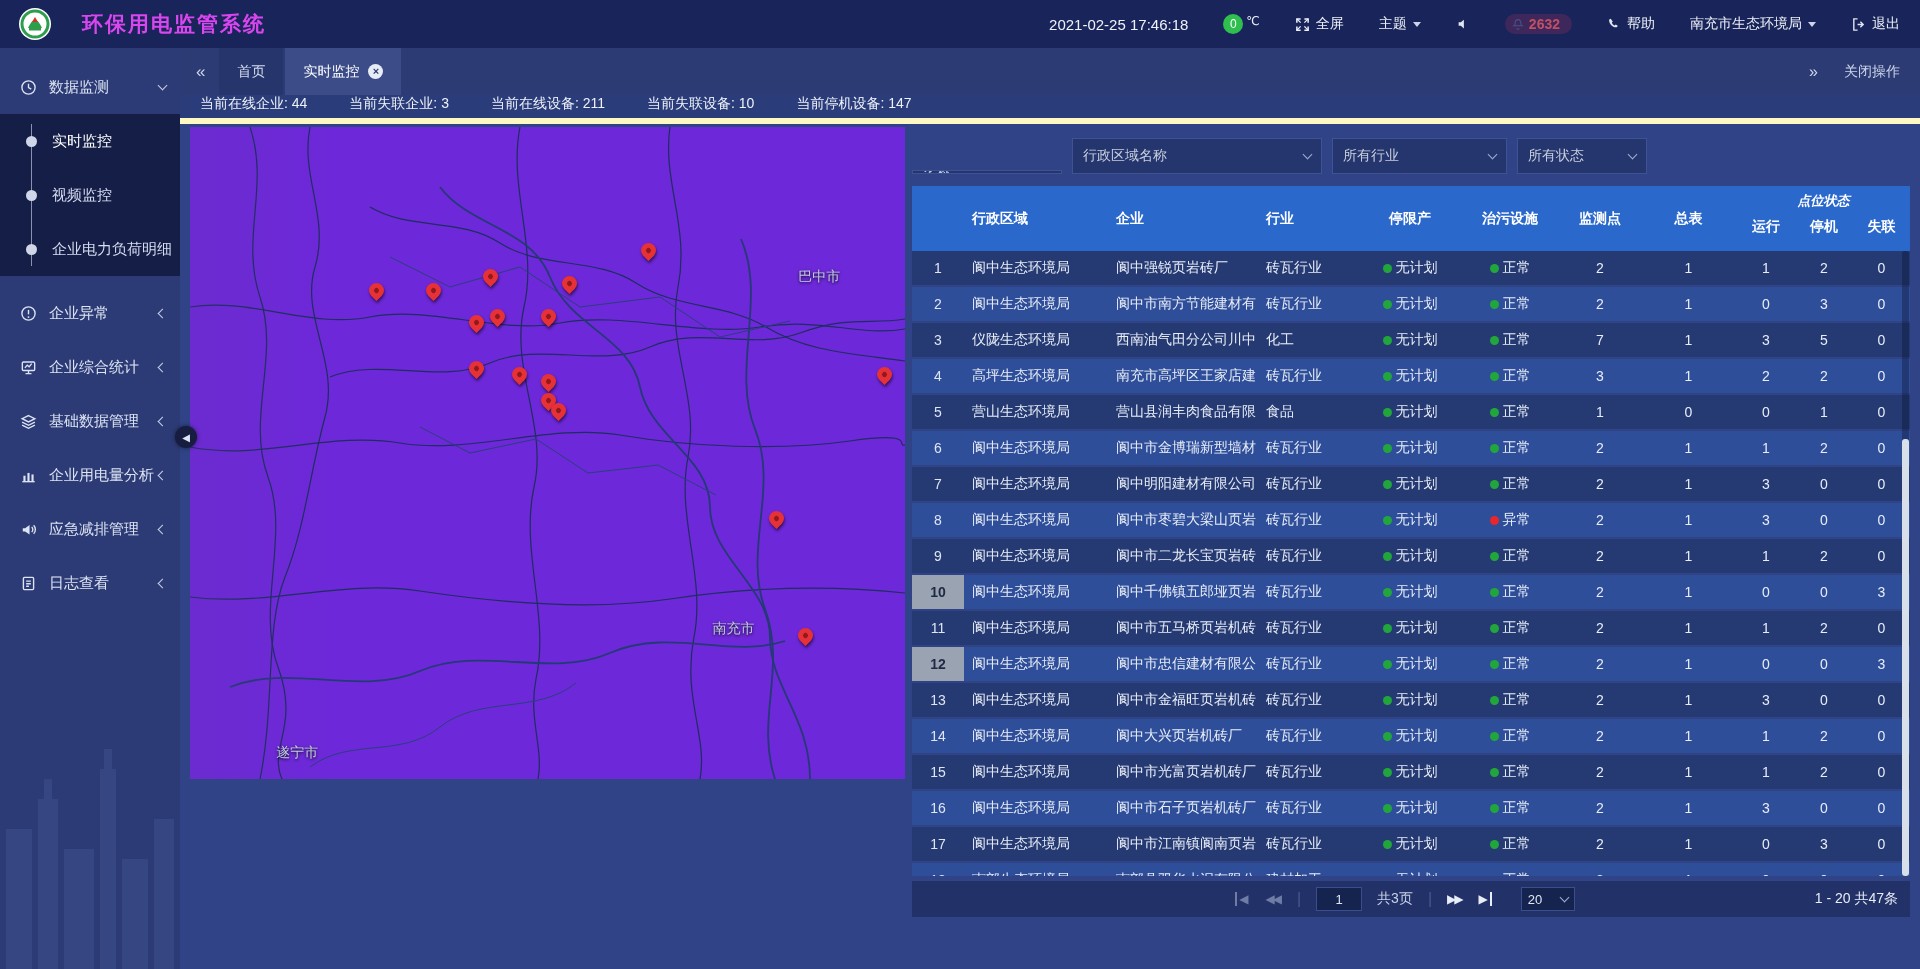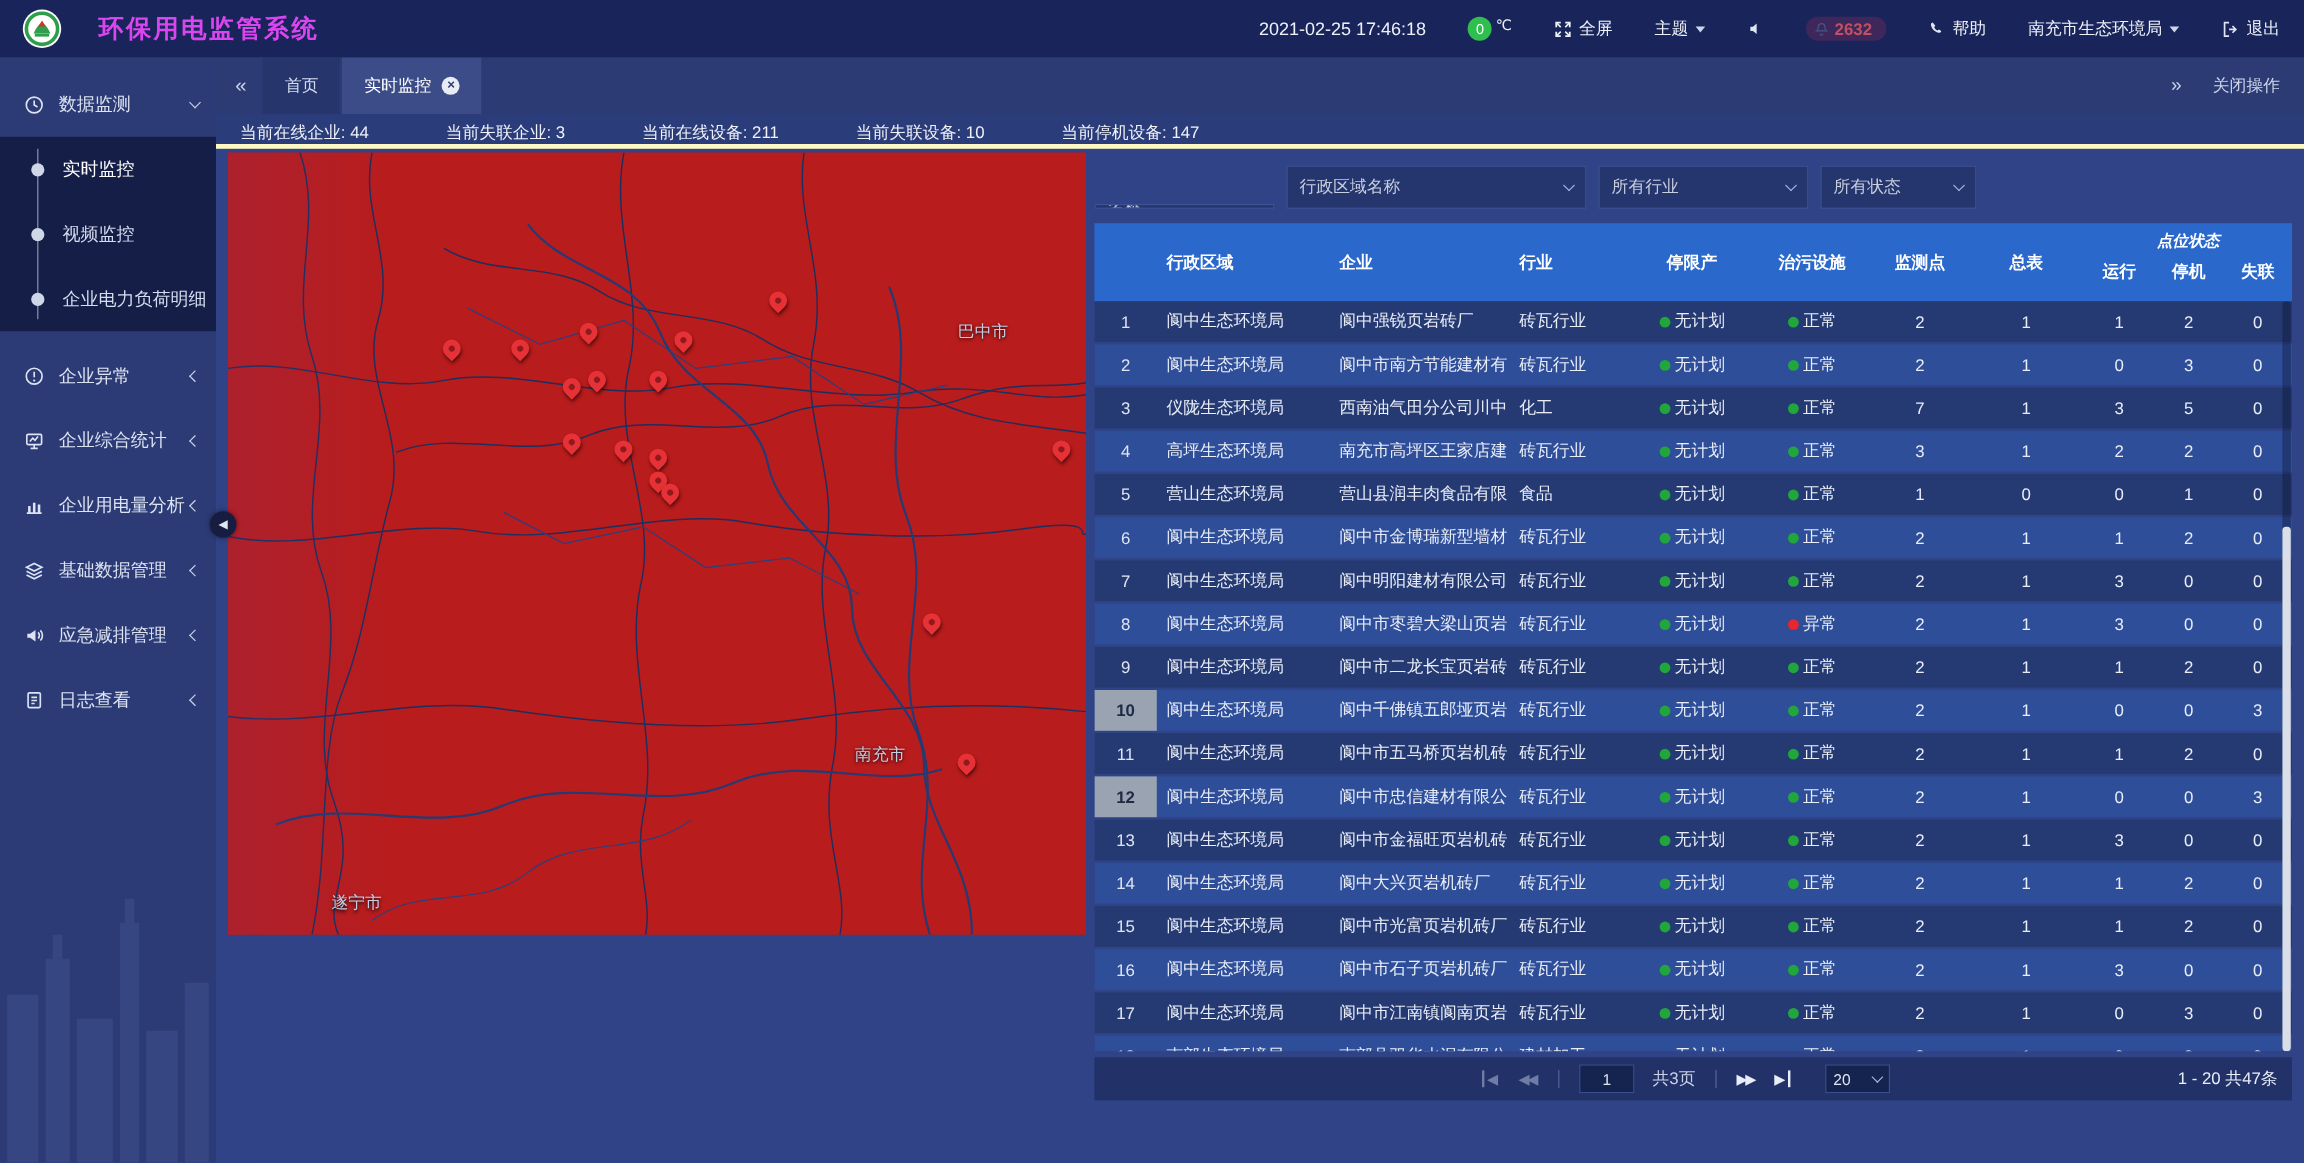--- a/index.html
+++ b/index.html
@@ -46,27 +46,27 @@
   .tabbar { height:47px; background:#2c3b74; display:flex; align-items:center; color:#cdd5ea; }
   .tab-collapse { font-size:17px; padding:0 14px 0 16px; cursor:pointer; }
   .tab { height:47px; display:flex; align-items:center; padding:0 18px; font-size:14px;
     background:#26366c; margin-right:2px; cursor:pointer; color:#d5dcf0; }
   .tab.active { background:#3c4c88; color:#fff; }
   .tab-close { width:15px; height:15px; margin-left:9px; border-radius:50%; background:#e8ecf5;
     color:#2c3b74; font-size:11px; line-height:15px; text-align:center; font-weight:bold; }
   .tab-right { margin-left:auto; display:flex; align-items:center; gap:26px; padding-right:20px; font-size:14px; }
   .tab-ff { font-size:16px; cursor:pointer; }
 
-  .statsbar { height:29px; background:#2b3c7a; border-bottom:4px solid #fef9c3; display:flex;
-    align-items:flex-end; gap:64px; padding-left:20px; font-size:14px; color:#eef1f8; }
+  .statsbar { height:29px; background:#2b3c7a; border-bottom:6px solid #fef9c3; display:flex;
+    align-items:flex-start; gap:42px; padding-left:20px; font-size:14px; color:#eef1f8; }
 
   .main { flex:1; position:relative; display:flex; align-items:flex-start; }
 
   
-  .map-panel { width:715px; height:652px; margin:3px 0 0 10px; background:#b91c1c;
+  .map-panel { width:715px; height:652px; margin:3px 0 0 10px; background:#6d28d9;
     position:relative; overflow:hidden; flex:0 0 auto; }
   .map-tint { position:absolute; inset:0; background:linear-gradient(90deg, rgba(96,64,150,.14), rgba(96,64,150,0) 20%); }
   .city-label { position:absolute; color:#c2cde4; font-size:14px; text-shadow:0 1px 3px #000; transform:translate(-50%,-50%); }
   .pin { position:absolute; width:15px; height:15px; background:#e63136; border-radius:50% 50% 50% 0;
     transform:rotate(-45deg); box-shadow:-1px 2px 3px rgba(0,0,0,.55); }
   .pin::after { content:""; position:absolute; width:5px; height:5px; background:#8f191d; border-radius:50%; top:5px; left:5px; }
   .collapse-btn { position:absolute; left:-5px; top:302px; width:22px; height:22px; background:#161d40;
     border-radius:50%; color:#dfe5f2; display:flex; align-items:center; justify-content:center;
     font-size:10px; z-index:6; cursor:pointer; box-shadow:0 0 4px rgba(0,0,0,.5); }
 
@@ -216,35 +216,35 @@
       <div class="side-item">
         <svg class="icon" viewBox="0 0 16 16" fill="none" stroke="#dde3f2" stroke-width="1.3">
           <rect x="2.2" y="2.8" width="11.6" height="8" rx="1"></rect>
           <path d="M8 10.8v2.6M5.2 13.8h5.6M4.6 8.4l2.2-2.6 1.8 1.6 2.4-3"></path>
         </svg>
         <span class="lbl">企业综合统计</span>
         <span class="chev left"></span>
       </div>
       <div class="side-item">
         <svg class="icon" viewBox="0 0 16 16" fill="none" stroke="#dde3f2" stroke-width="1.3">
+          <path d="M8 2.4l6 3-6 3-6-3z"></path>
+          <path d="M2 8.6l6 3 6-3"></path>
+          <path d="M2 11.4l6 3 6-3"></path>
+        </svg>
+        <span class="lbl">基础数据管理</span>
+        <span class="chev left"></span>
+      </div>
+      <div class="side-item">
+        <svg class="icon" viewBox="0 0 16 16" fill="none" stroke="#dde3f2" stroke-width="1.3">
           <path d="M2.2 13.8h11.6"></path>
           <rect x="3.2" y="8.2" width="2" height="5.6" fill="#dde3f2" stroke="none"></rect>
           <rect x="7" y="5.6" width="2" height="8.2" fill="#dde3f2" stroke="none"></rect>
           <rect x="10.8" y="7" width="2" height="6.8" fill="#dde3f2" stroke="none"></rect>
         </svg>
         <span class="lbl">企业用电量分析</span>
-        <span class="chev left"></span>
-      </div>
-      <div class="side-item">
-        <svg class="icon" viewBox="0 0 16 16" fill="none" stroke="#dde3f2" stroke-width="1.3">
-          <path d="M8 2.4l6 3-6 3-6-3z"></path>
-          <path d="M2 8.6l6 3 6-3"></path>
-          <path d="M2 11.4l6 3 6-3"></path>
-        </svg>
-        <span class="lbl">基础数据管理</span>
         <span class="chev left"></span>
       </div>
       <div class="side-item">
         <svg class="icon" viewBox="0 0 16 16" fill="none" stroke="#dde3f2" stroke-width="1.3">
           <path d="M2.6 6.8v3h2.2l4.2 3V3.8l-4.2 3z" fill="#dde3f2" stroke="none"></path>
           <path d="M11 5.6c1.4 1.2 1.4 3.6 0 4.8M12.8 4c2.2 2 2.2 6 0 8"></path>
         </svg>
         <span class="lbl">应急减排管理</span>
         <span class="chev left"></span>
       </div>

